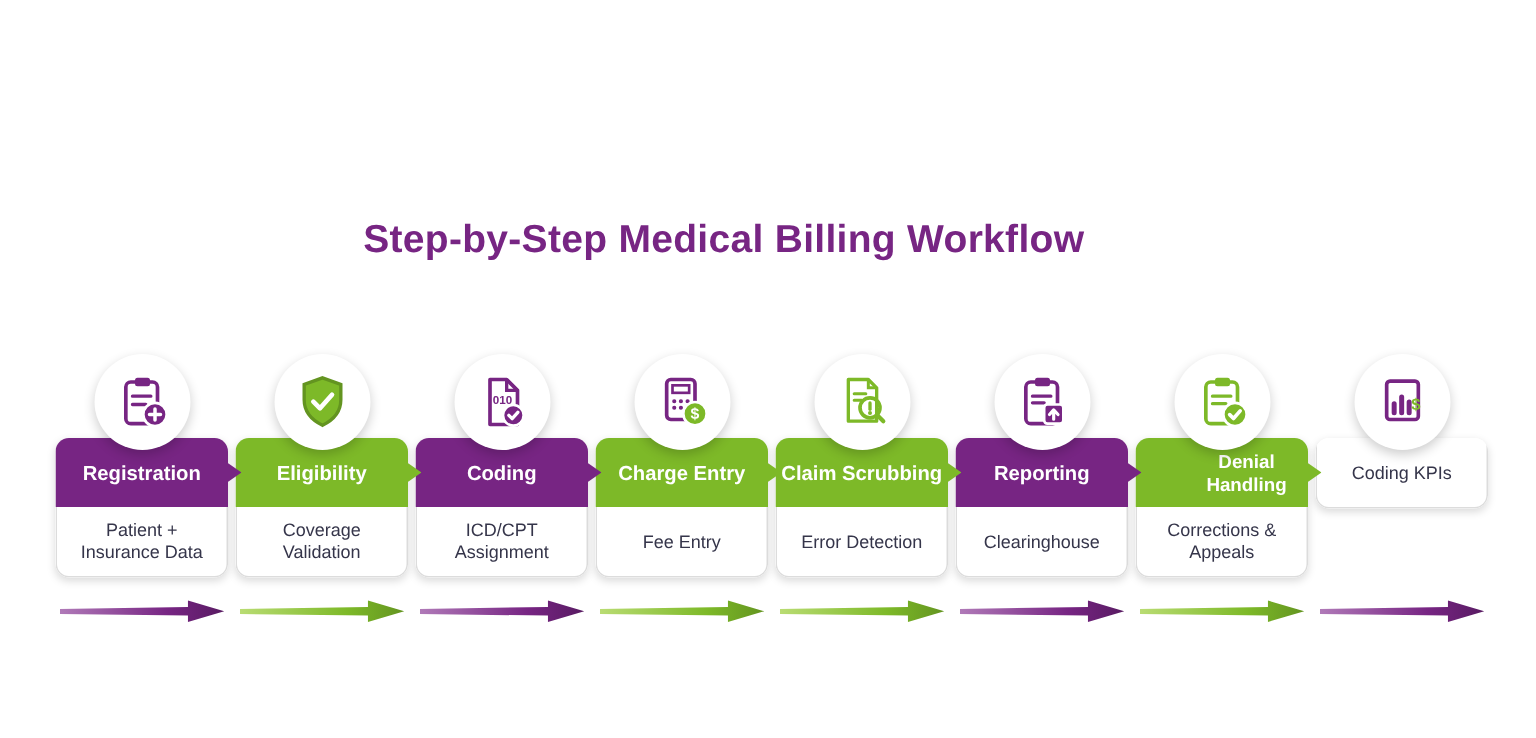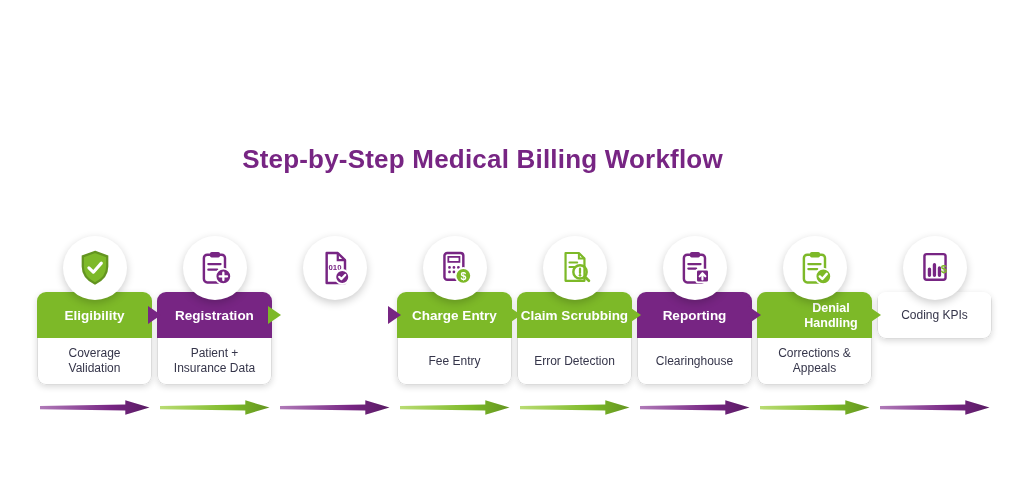--- a/index.html
+++ b/index.html
@@ -68,58 +68,62 @@
 </style>
 </head>
 <body>
 
 <div class="canvas">
 
   <div class="page-title">Step-by-Step Medical Billing Workflow</div>
 
   <div class="steps-row">
 
-    <div class="step" style="--c: #7db928; --c-light: #b9dc73; --c-dark: #639420;">
-      <div class="icon-circle">
-        <svg viewBox="0 0 36 36">
-          <path d="M18 3.5l11 4v9.2c0 7.3-4.6 12.2-11 15.3-6.4-3.1-11-8-11-15.3V7.5z" class="fg sgd" stroke-width="2"></path>
-          <path d="M12.5 17.8l4 4 7.2-8.2" class="sw" stroke-width="2.8" stroke-linecap="round" stroke-linejoin="round"></path>
-        </svg>
-      </div>
-      <div class="card">
-        <div class="card-header">Eligibility</div>
-        <div class="card-body">Coverage Validation</div>
-      </div>
-    </div>
-
     <div class="step" style="--c: #772583; --c-light: #b07ab8; --c-dark: #581b62;">
       <div class="icon-circle">
         <svg viewBox="0 0 36 36">
           <rect x="8" y="6" width="19" height="25" rx="3" class="sp" stroke-width="2.2"></rect>
           <rect x="13.5" y="3.5" width="9" height="5" rx="1.5" class="fp"></rect>
           <path d="M12 14.5h11M12 19.5h8" class="sp" stroke-width="2" stroke-linecap="round"></path>
           <circle cx="25.5" cy="25.5" r="7" class="fp" stroke="#fff" stroke-width="1.6"></circle>
           <path d="M25.5 22.2v6.6M22.2 25.5h6.6" class="sw" stroke-width="2.1" stroke-linecap="round"></path>
         </svg>
       </div>
       <div class="card">
         <div class="card-header">Registration</div>
         <div class="card-body">Patient + Insurance Data</div>
       </div>
     </div>
 
+    <div class="step" style="--c: #7db928; --c-light: #b9dc73; --c-dark: #639420;">
+      <div class="icon-circle">
+        <svg viewBox="0 0 36 36">
+          <path d="M18 3.5l11 4v9.2c0 7.3-4.6 12.2-11 15.3-6.4-3.1-11-8-11-15.3V7.5z" class="fg sgd" stroke-width="2"></path>
+          <path d="M12.5 17.8l4 4 7.2-8.2" class="sw" stroke-width="2.8" stroke-linecap="round" stroke-linejoin="round"></path>
+        </svg>
+      </div>
+      <div class="card">
+        <div class="card-header">Eligibility</div>
+        <div class="card-body">Coverage Validation</div>
+      </div>
+    </div>
+
     <div class="step" style="--c: #772583; --c-light: #b07ab8; --c-dark: #581b62;">
       <div class="icon-circle">
         <svg viewBox="0 0 36 36">
           <path d="M10.5 4.5h10l6.5 6.5v20.5H10.5z" class="sp" stroke-width="2.2" stroke-linejoin="round"></path>
           <path d="M20.5 4.5v6.5H27" class="sp" stroke-width="2"></path>
           <text x="12.2" y="19.5" font-size="7" font-weight="bold" fill="var(--purple)">010</text>
           <circle cx="24.5" cy="26" r="6.2" class="fp" stroke="#fff" stroke-width="1.6"></circle>
           <path d="M21.8 26l2 2 3.4-3.8" class="sw" stroke-width="2" stroke-linecap="round" stroke-linejoin="round"></path>
         </svg>
+      </div>
+      <div class="card">
+        <div class="card-header">Coding</div>
+        <div class="card-body">ICD/CPT Assignment</div>
       </div>
     </div>
 
     <div class="step" style="--c: #7db928; --c-light: #b9dc73; --c-dark: #639420;">
       <div class="icon-circle">
         <svg viewBox="0 0 36 36">
           <rect x="8.5" y="4.5" width="17" height="24" rx="2.5" class="sp" stroke-width="2.2"></rect>
           <rect x="12" y="8" width="10" height="4.5" class="sp" stroke-width="1.6"></rect>
           <path d="M13 17.5h.1M17 17.5h.1M21 17.5h.1M13 21.5h.1M17 21.5h.1" class="sp" stroke-width="2.4" stroke-linecap="round"></path>
           <circle cx="25.5" cy="25" r="7" class="fg" stroke="#fff" stroke-width="1.6"></circle>

